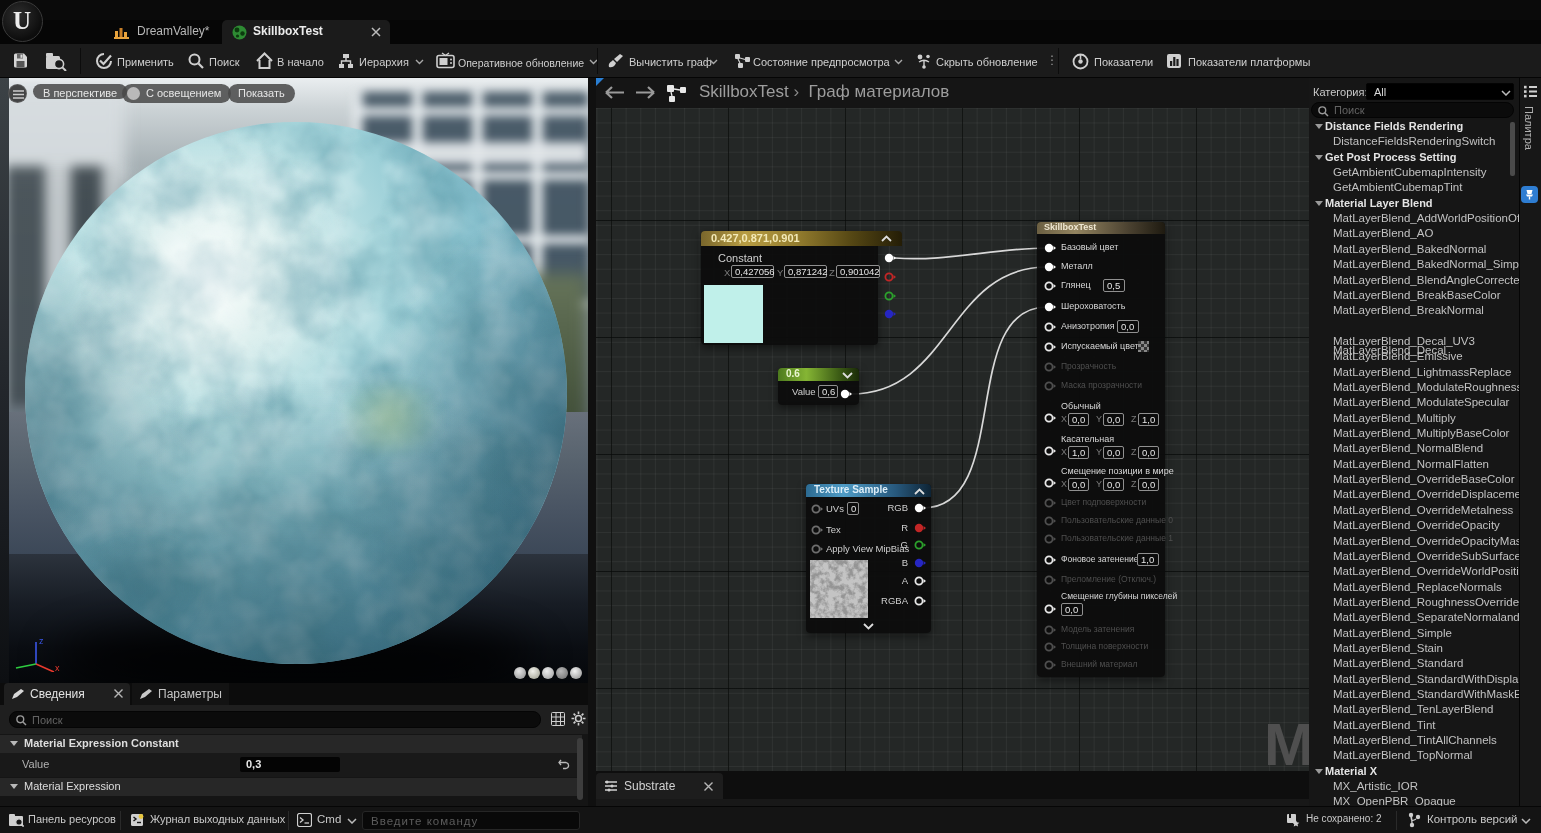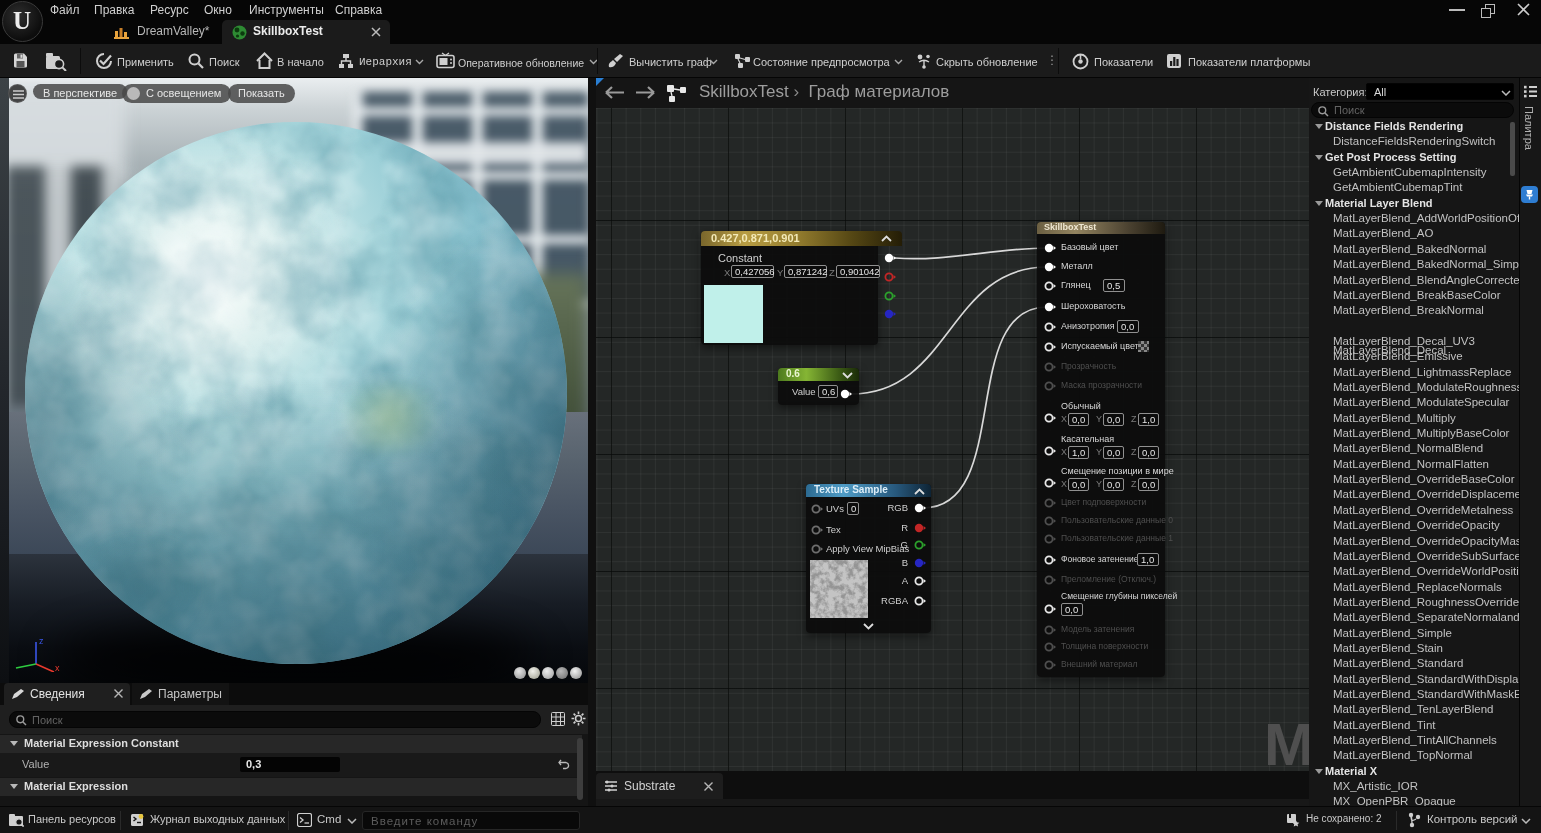--- a/index.html
+++ b/index.html
@@ -5,34 +5,20 @@
   * { margin:0; padding:0; box-sizing:border-box; }
   html,body { width:1541px; height:833px; background:#0a0a0a; overflow:hidden;
     font-family:"Liberation Sans", sans-serif; }
   .abs { position:absolute; }
   #root { position:relative; width:1541px; height:833px; }
   .txt { color:#cfcfcf; font-size:12px; white-space:nowrap; }
 </style>
 </head>
 <body>
 <div id="root">
-  <div id="titlebar" class="abs" style="left:0;top:0;width:1541px;height:20px;background:#060606;">
-    <span class="abs txt" style="left:50px;top:3px;">Файл</span>
-    <span class="abs txt" style="left:94px;top:3px;">Правка</span>
-    <span class="abs txt" style="left:150px;top:3px;">Ресурс</span>
-    <span class="abs txt" style="left:204px;top:3px;">Окно</span>
-    <span class="abs txt" style="left:249px;top:3px;">Инструменты</span>
-    <span class="abs txt" style="left:335px;top:3px;">Справка</span>
-    <span class="abs" style="left:1449px;top:3px;width:16px;height:2px;background:#bbb;margin-top:6px;"></span>
-    <div class="abs" style="left:1485px;top:4px;width:10px;height:10px;border:1.5px solid #bbb;"></div>
-    <div class="abs" style="left:1481px;top:8px;width:10px;height:10px;border:1.5px solid #bbb;background:#060606;"></div>
-    <svg class="abs" style="left:1517px;top:3px;" width="13" height="13" viewBox="0 0 13 13">
-        <path d="M1 1 L12 12 M12 1 L1 12" stroke="#ccc" stroke-width="1.6"></path>
-      </svg>
-  </div>
   <div id="tabrow" class="abs" style="left:0;top:20px;width:1541px;height:24px;background:#060606;">
     <svg class="abs" style="left:113px;top:5px;" width="17" height="15" viewBox="0 0 17 15">
         <path d="M1 13 L16 13" stroke="#e8a33d" stroke-width="2"></path>
         <rect x="2" y="6" width="3" height="6" fill="#e8a33d"></rect>
         <rect x="6.5" y="3" width="3" height="9" fill="#c77f28"></rect>
         <rect x="11" y="7" width="3" height="5" fill="#e8a33d"></rect>
       </svg>
     <span class="abs txt" style="left:137px;top:4px;color:#b8b8b8;">DreamValley*</span>
     <div class="abs" style="left:222px;top:0;width:168px;height:24px;background:#1b1b1b;border-radius:5px 5px 0 0;">
       <svg class="abs" style="left:10px;top:5px;" width="15" height="15" viewBox="0 0 15 15">
@@ -75,21 +61,21 @@
         <path d="M1 9 L8.5 1.5 L16 9" stroke="#cfcfcf" stroke-width="2" fill="none"></path>
         <path d="M3.5 8 V16 H13.5 V8" stroke="#cfcfcf" stroke-width="2" fill="none"></path>
       </svg>
       <span class="abs txt" style="left:277px;top:12px;font-size:11px;">В начало</span>
       <svg class="abs" style="left:338px;top:9px;" width="16" height="16" viewBox="0 0 16 16">
         <rect x="5" y="1" width="6" height="4" fill="#cfcfcf"></rect>
         <rect x="1" y="11" width="5" height="4" fill="#cfcfcf"></rect>
         <rect x="10" y="11" width="5" height="4" fill="#cfcfcf"></rect>
         <path d="M8 5 V8 M3.5 11 V8 H12.5 V11" stroke="#cfcfcf" stroke-width="1.4" fill="none"></path>
       </svg>
-      <span class="abs txt" style="left:359px;top:12px;font-size:11px;font-family:Liberation Mono, monospace;">Иерархия</span>
+      <span class="abs txt" style="left:359px;top:12px;font-size:11px;">Иерархия</span>
       <svg class="abs" style="left:415px;top:15px;" width="9" height="6">
         <path d="M1 1 L4.5 4.5 L8 1" stroke="#a8a8a8" stroke-width="1.4" fill="none"></path>
       </svg>
       <svg class="abs" style="left:436px;top:8px;" width="19" height="17" viewBox="0 0 19 17">
         <rect x="1" y="3.5" width="17" height="12" rx="2" stroke="#cfcfcf" stroke-width="1.6" fill="none"></rect>
         <path d="M6 1 L9.5 3.5 L13 1" stroke="#cfcfcf" stroke-width="1.4" fill="none"></path>
         <rect x="3.5" y="6" width="8" height="7" fill="#cfcfcf"></rect>
         <circle cx="15" cy="7.5" r="1" fill="#cfcfcf"></circle>
         <circle cx="15" cy="11" r="1" fill="#cfcfcf"></circle>
       </svg>
@@ -243,21 +229,21 @@
       <div class="abs" style="left:240px;top:4px;width:100px;height:15px;background:#040404;border-radius:2px;">
           <span class="abs" style="left:6px;top:1px;font-size:11px;font-weight:bold;color:#e8e8e8;">0,3</span>
         </div>
       <svg class="abs" style="left:558px;top:6px;" width="13" height="11" viewBox="0 0 13 11">
           <path d="M3 1 L1 3.5 L3 6" stroke="#b9b9b9" stroke-width="1.3" fill="none"></path>
           <path d="M1 3.5 H8 A4 3.2 0 0 1 8 9.5 H5" stroke="#b9b9b9" stroke-width="1.3" fill="none"></path>
         </svg>
     </div>
     <div class="abs" style="left:0;top:95px;width:582px;height:18px;background:#272727;">
       <span class="abs" style="left:10px;top:6px;width:0;height:0;border-left:4px solid transparent;border-right:4px solid transparent;border-top:5px solid #b9b9b9;"></span>
-      <span class="abs" style="left:24px;top:2px;font-size:11px;font-weight:bold;color:#dedede;">Material Expression</span>
+      <span class="abs" style="left:24px;top:2px;font-size:11px;font-weight:normal;color:#dedede;">Material Expression</span>
     </div>
     <div class="abs" style="left:577px;top:55px;width:6px;height:62px;background:#3d3d3d;border-radius:3px;"></div>
   </div>
   <div id="vsplit" class="abs" style="left:588px;top:78px;width:8px;height:728px;background:#101010;"></div>
   <div id="graph" class="abs" style="left:596px;top:78px;width:713px;height:693px;background-color:#242726;background-image:linear-gradient(rgba(8,10,9,0.75) 1px, transparent 1px),linear-gradient(90deg, rgba(8,10,9,0.75) 1px, transparent 1px),linear-gradient(rgba(255,255,255,0.05) 1px, transparent 1px),linear-gradient(90deg, rgba(255,255,255,0.05) 1px, transparent 1px);background-size:117px 117px,117px 117px,14.63px 14.63px,14.63px 14.63px;background-position:15px 25px,15px 25px,0.4px 0.6px,0.4px 0.6px;overflow:hidden;">
       <div class="abs" style="left:0;top:0;width:713px;height:30px;background:#151515;">
         <span class="abs" style="left:0;top:0;width:0;height:0;border-left:8px solid #2a7fd4;border-bottom:8px solid transparent;"></span>
         <svg class="abs" style="left:8px;top:7px;" width="22" height="15">
           <path d="M2 7.5 H20 M2 7.5 L8 2 M2 7.5 L8 13" stroke="#9a9a9a" stroke-width="2.2" fill="none"></path>
         </svg>

